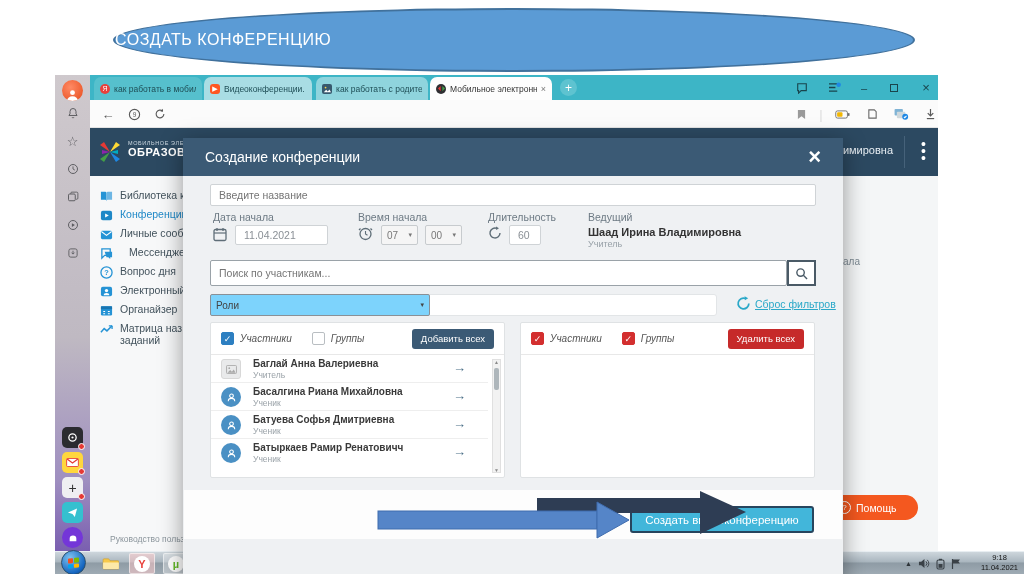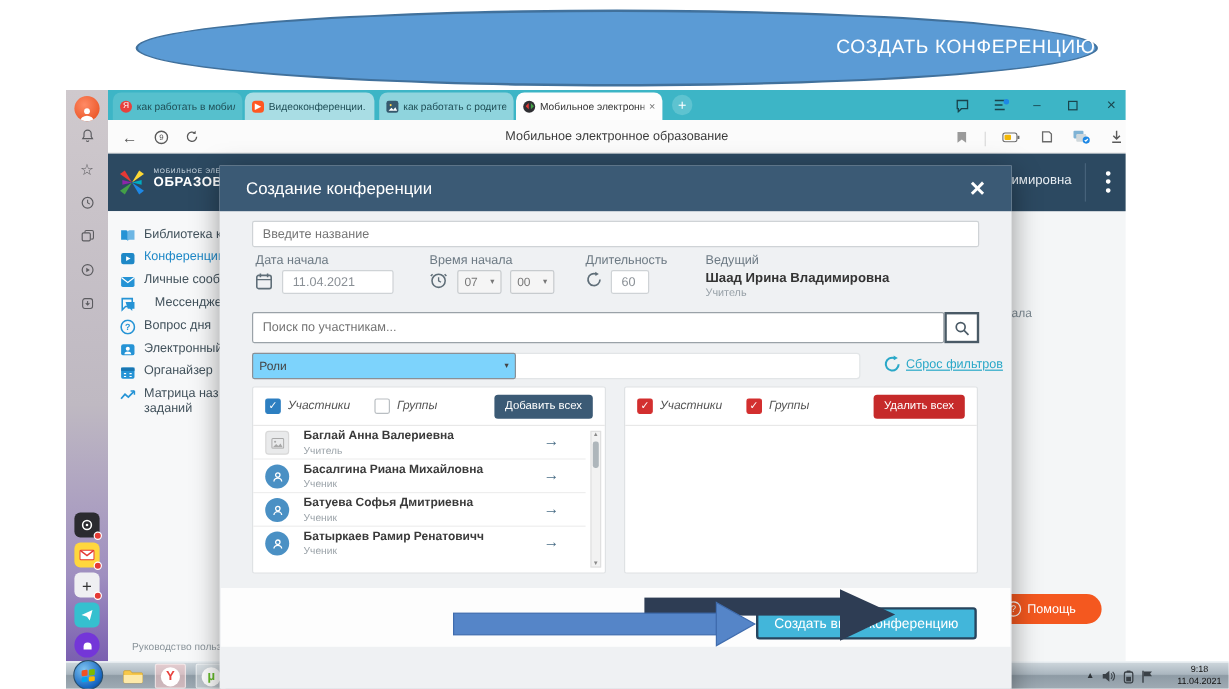--- a/index.html
+++ b/index.html
@@ -3,21 +3,21 @@
 <meta charset="utf-8">
 <style>
   * { margin:0; padding:0; box-sizing:border-box; }
   html,body { width:1024px; height:574px; }
   body { font-family:"Liberation Sans","DejaVu Sans",sans-serif; background:#fff; overflow:hidden; }
   .slide { position:relative; width:1024px; height:574px; background:#fff; }
   .abs { position:absolute; }
 
   
   .banner { left:113px; top:8px; width:802px; height:64px; background:#5b9bd5; border:2px solid #41719c; border-radius:50%;
-            display:flex; align-items:center; justify-content:flex-end; color:#fff; font-size:16px; letter-spacing:.5px; }
+            display:flex; align-items:center; justify-content:flex-start; color:#fff; font-size:16px; letter-spacing:.5px; }
 
   
   .browser { left:55px; top:75px; width:883px; height:476px; background:#fff; }
 
   
   .strip { left:0; top:0; width:35px; height:476px; background:linear-gradient(180deg,#cfc9cd 0%,#bfb9c2 55%,#9f8fc0 85%,#7a5fb0 100%); }
   .strip-ic { position:absolute; left:0; width:35px; text-align:center; color:#5c5c60; font-size:12px; line-height:14px; }
   .tile { position:absolute; left:7px; width:21px; height:21px; border-radius:5px; display:flex; align-items:center; justify-content:center; font-size:11px; }
   .reddot { position:absolute; right:-2px; bottom:-2px; width:7px; height:7px; border-radius:50%; background:#e53935; border:1px solid #fff; }
 
@@ -213,21 +213,20 @@
             <circle cx="7" cy="7" r="5.5" fill="none" stroke="#5a5a5a" stroke-width="1.2"></circle>
             <text x="7" y="9.7" font-size="7" text-anchor="middle" fill="#5a5a5a" font-family="Liberation Sans">9</text>
           </svg>
       </div>
       <div class="tb-ic" style="left:58px;width:24px;">
         <svg width="12" height="12" viewBox="0 0 14 14">
             <path d="M11.5 7a4.5 4.5 0 1 1-1.3-3.2" fill="none" stroke="#5a5a5a" stroke-width="1.3"></path>
             <path d="M10.5 1v3h-3z" fill="#5a5a5a"></path>
           </svg>
       </div>
-      <div class="pgtitle">Мобильное электронное образование</div>
       <div class="tb-ic" style="left:700px;width:22px;">
         <svg width="9" height="11" viewBox="0 0 10 12">
             <path d="M1 1h8v10L5 8 1 11z" fill="#9a9a9a"></path>
           </svg>
       </div>
       <div class="tb-ic" style="left:726px;width:10px;color:#ddd;">|</div>
       <div class="tb-ic" style="left:740px;width:24px;">
         <svg width="15" height="9" viewBox="0 0 16 10">
             <rect x="0.5" y="1" width="13" height="8" rx="2" fill="none" stroke="#6a6a6a"></rect>
             <rect x="2" y="2.5" width="6" height="5" rx="1" fill="#f2b705"></rect>

